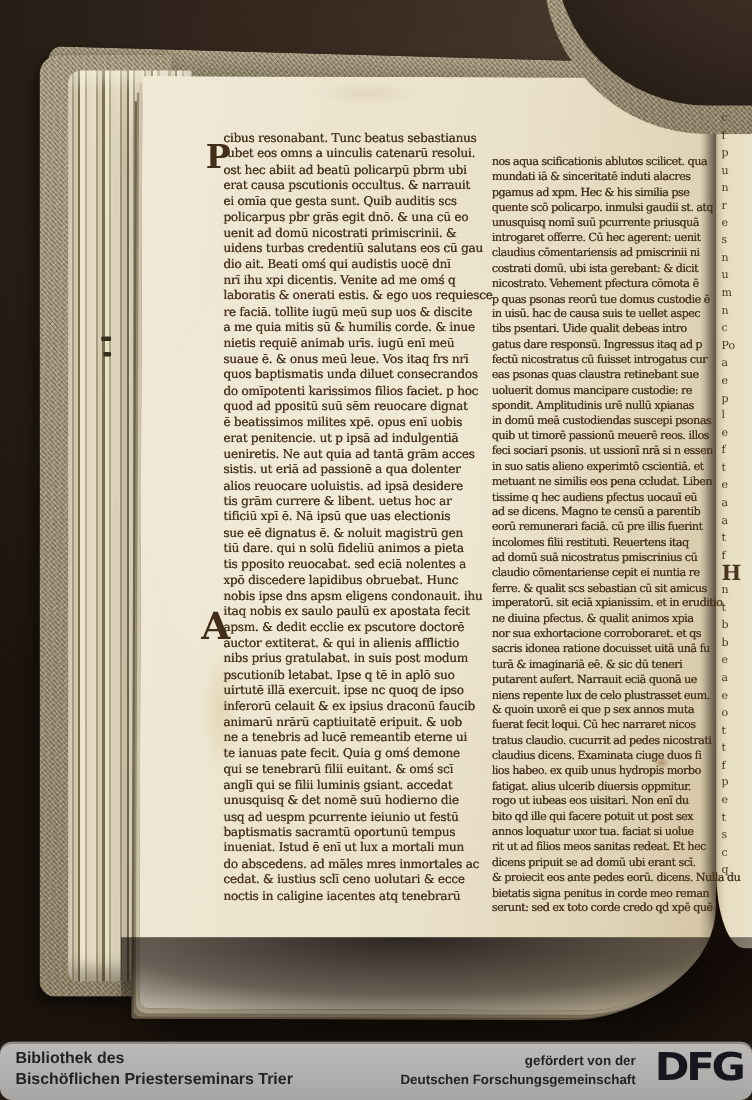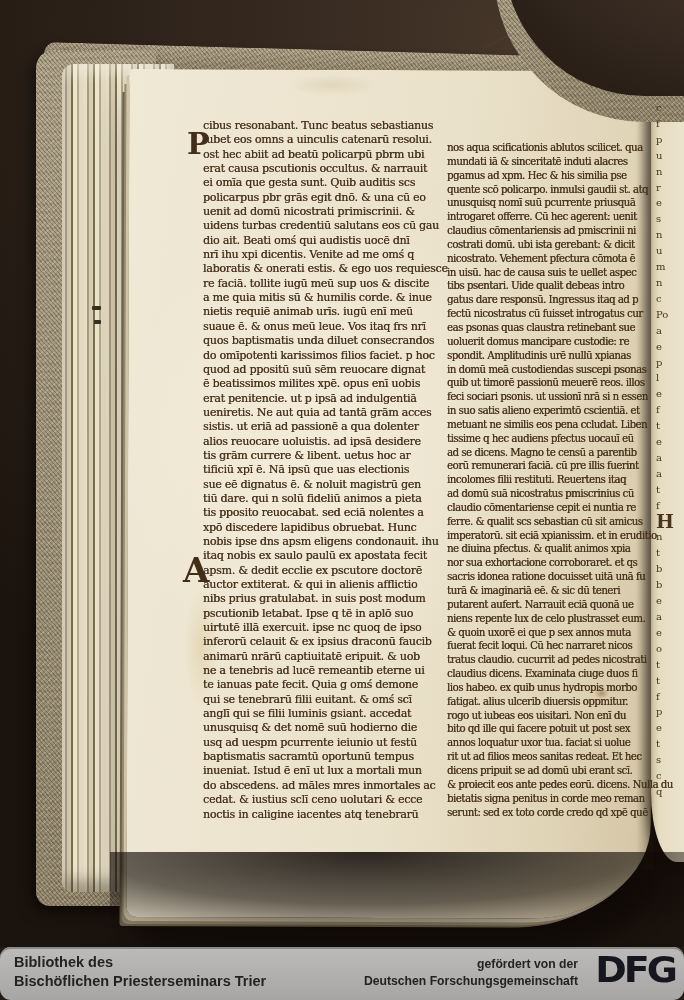--- a/index.html
+++ b/index.html
@@ -181,20 +181,21 @@
     <div class="col col2">
         <div class="line">nos aqua scificationis ablutos scilicet. qua</div>
         <div class="line">mundati iā &amp; sinceritatē induti alacres</div>
         <div class="line">pgamus ad xpm. Hec &amp; his similia pse</div>
         <div class="line">quente scō policarpo. inmulsi gaudii st. atq</div>
         <div class="line">unusquisq nomī suū pcurrente priusquā</div>
         <div class="line">introgaret offerre. Cū hec agerent: uenit</div>
         <div class="line">claudius cōmentariensis ad pmiscrinii ni</div>
         <div class="line">costrati domū. ubi ista gerebant: &amp; dicit</div>
         <div class="line">nicostrato. Vehement pfectura cōmota ē</div>
+        <div class="line">p quas psonas reorū tue domus custodie ē</div>
         <div class="line">in uisū. hac de causa suis te uellet aspec</div>
         <div class="line">tibs psentari. Uide qualit debeas intro</div>
         <div class="line">gatus dare responsū. Ingressus itaq ad p</div>
         <div class="line">fectū nicostratus cū fuisset introgatus cur</div>
         <div class="line">eas psonas quas claustra retinebant sue</div>
         <div class="line">uoluerit domus mancipare custodie: re</div>
         <div class="line">spondit. Amplitudinis urē nullū xpianas</div>
         <div class="line">in domū meā custodiendas suscepi psonas</div>
         <div class="line">quib ut timorē passionū meuerē reos. illos</div>
         <div class="line">feci sociari psonis. ut ussionī nrā si n essen</div>

